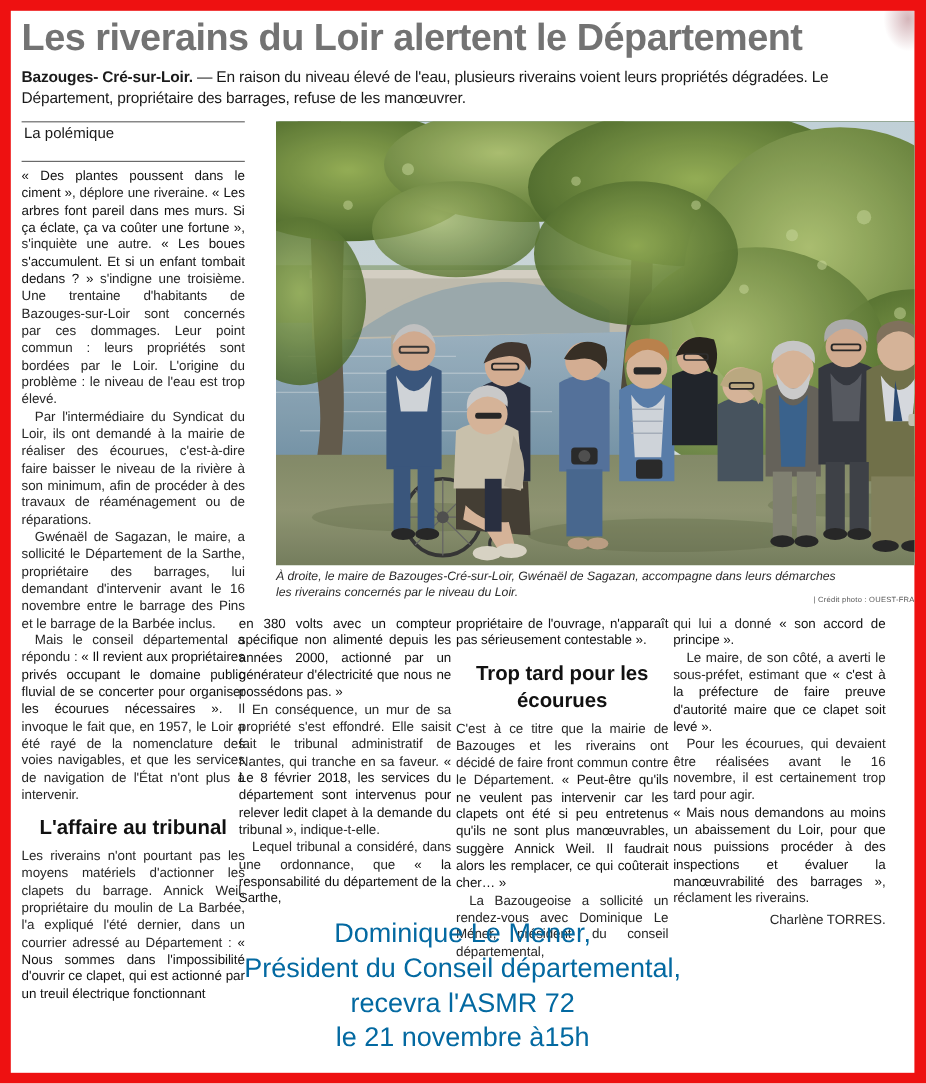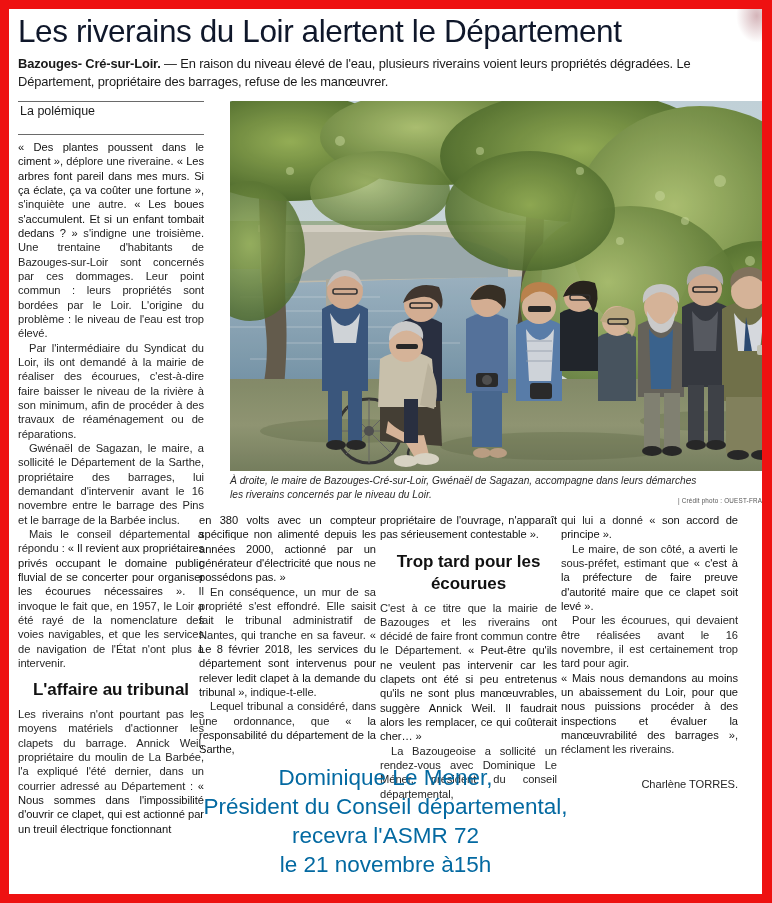--- a/index.html
+++ b/index.html
@@ -38,25 +38,25 @@
     top: 0px;
     width: 26px;
     height: 34px;
     background: radial-gradient(ellipse at 80% 20%, rgba(160,90,100,0.45), rgba(255,255,255,0) 70%);
     pointer-events: none;
   }
 
   
   .headline {
     font-family: "Liberation Sans", sans-serif;
-    font-weight: normal;
+    font-weight: bold;
     font-size: 31.5px;
     line-height: 1.04;
     letter-spacing: -0.4px;
-    color: #0f172a;
+    color: #737373;
     margin: 6px 0 0 9px;
     white-space: nowrap;
   }
 
   
   .standfirst {
     margin: 7px 10px 0 9px;
     font-size: 12.9px;
     line-height: 1.45;
     color: #1a1a1a;
@@ -457,21 +457,21 @@
           <p>La Bazougeoise a sollicité un rendez-vous avec Dominique Le Méner, président du conseil départemental,</p>
         </div>
       </div>
 
       <div class="bcol">
         <div class="body-col">
           <p class="noind"><span>qui lui a donné </span><b>« son accord de principe »</b><span>.</span></p>
           <p><span>Le maire, de son côté, a averti le sous-préfet, estimant que </span><b>« c'est à la préfecture de faire preuve d'autorité maire que ce clapet soit levé »</b><span>.</span></p>
           <p>Pour les écourues, qui devaient être réalisées avant le 16 novembre, il est certainement trop tard pour agir.</p>
           <p class="noind"><b>« Mais nous demandons au moins un abaissement du Loir, pour que nous puissions procéder à des inspections et évaluer la manœuvrabilité des barrages »</b><span>, réclament les riverains.</span></p>
-          <p class="noind" style="text-align:right; margin-top:20px;">Charlène TORRES.</p>
+          <p class="noind" style="text-align:right; margin-top:3px;">Charlène TORRES.</p>
         </div>
       </div>
     </div>
 
     <div class="announce" style="color: #0369a1;">
       <div>Dominique Le Mener,</div>
       <div>Président du Conseil départemental,</div>
       <div>recevra l'ASMR 72</div>
       <div>le 21 novembre à15h</div>
     </div>

